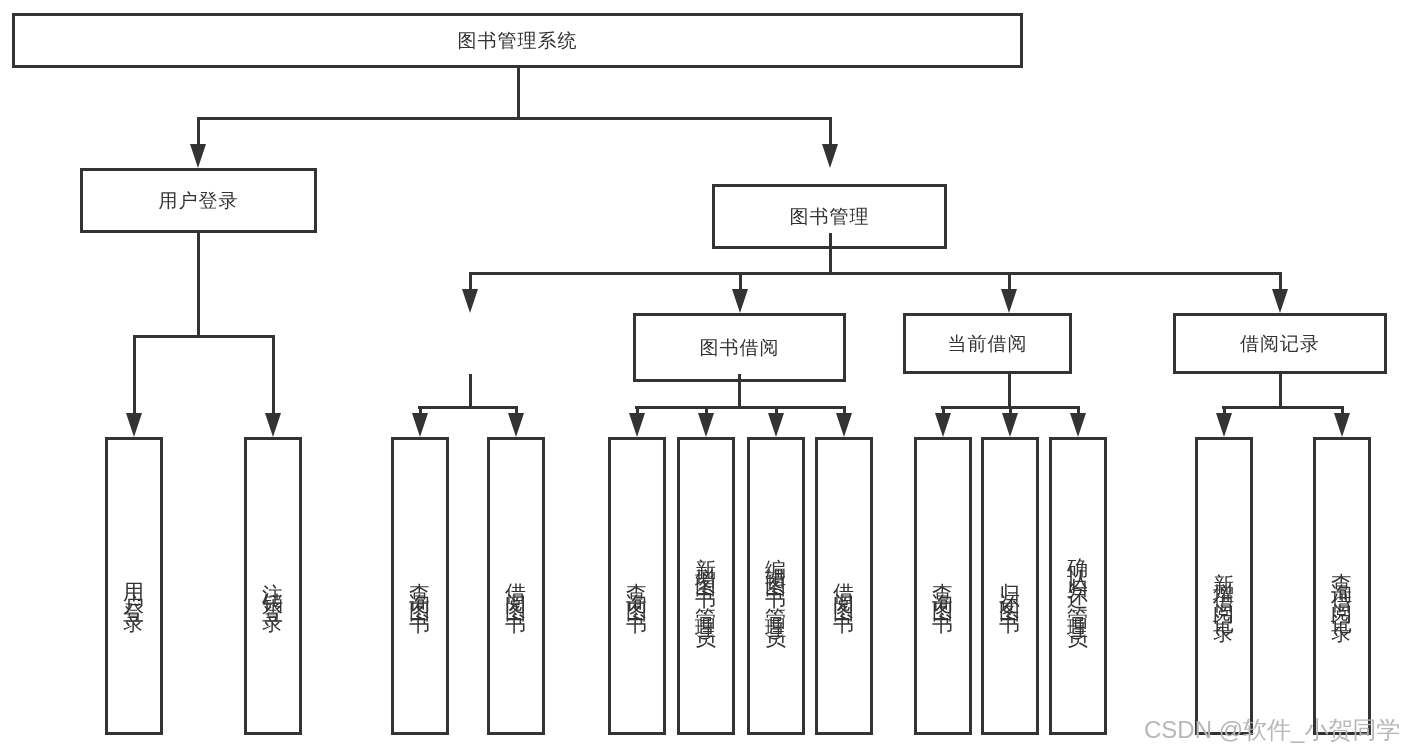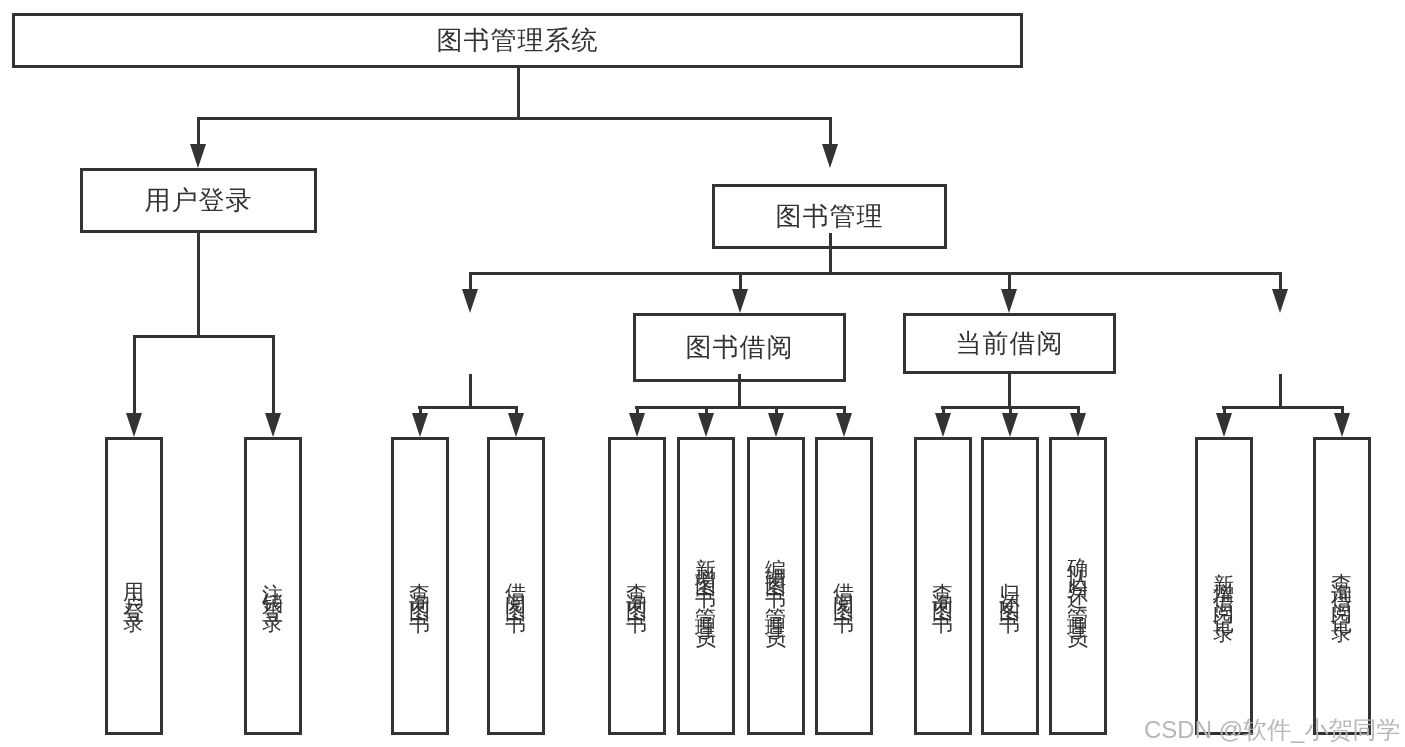--- a/index.html
+++ b/index.html
@@ -21,21 +21,21 @@
   .box {
     position: absolute;
     background: var(--background);
     border: 3px solid var(--line);
     display: flex;
     align-items: center;
     justify-content: center;
     color: var(--text);
   }
   .hbox span {
-    font-size: 26px;
+    font-size: 19px;
     letter-spacing: 1px;
     white-space: nowrap;
   }
   .vbox span {
     writing-mode: vertical-rl;
     text-orientation: mixed;
     font-size: 21px;
     letter-spacing: 10px;
     line-height: 1;
     white-space: nowrap;
@@ -74,22 +74,25 @@
   <div class="box hbox" style="left:80px;top:168px;width:237px;height:65px">
     <span>用户登录</span>
   </div>
   <div class="box hbox" style="left:712px;top:184px;width:235px;height:65px">
     <span>图书管理</span>
   </div>
 
   <div class="box hbox" style="left:633px;top:313px;width:213px;height:69px">
     <span>图书借阅</span>
   </div>
-  <div class="box hbox" style="left:903px;top:313px;width:213px;height:61px">
+  <div class="box hbox" style="left:903px;top:313px;width:169px;height:61px">
     <span>当前借阅</span>
+  </div>
+  <div class="box hbox" style="left:1173px;top:313px;width:214px;height:61px">
+    <span>借阅记录</span>
   </div>
 
   <div class="box vbox" style="left:105px;top:437px;width:58px;height:298px">
     <span>用户登录</span>
   </div>
   <div class="box vbox" style="left:244px;top:437px;width:58px;height:298px">
     <span>注销登录</span>
   </div>
 
   <div class="box vbox" style="left:391px;top:437px;width:58px;height:298px">

